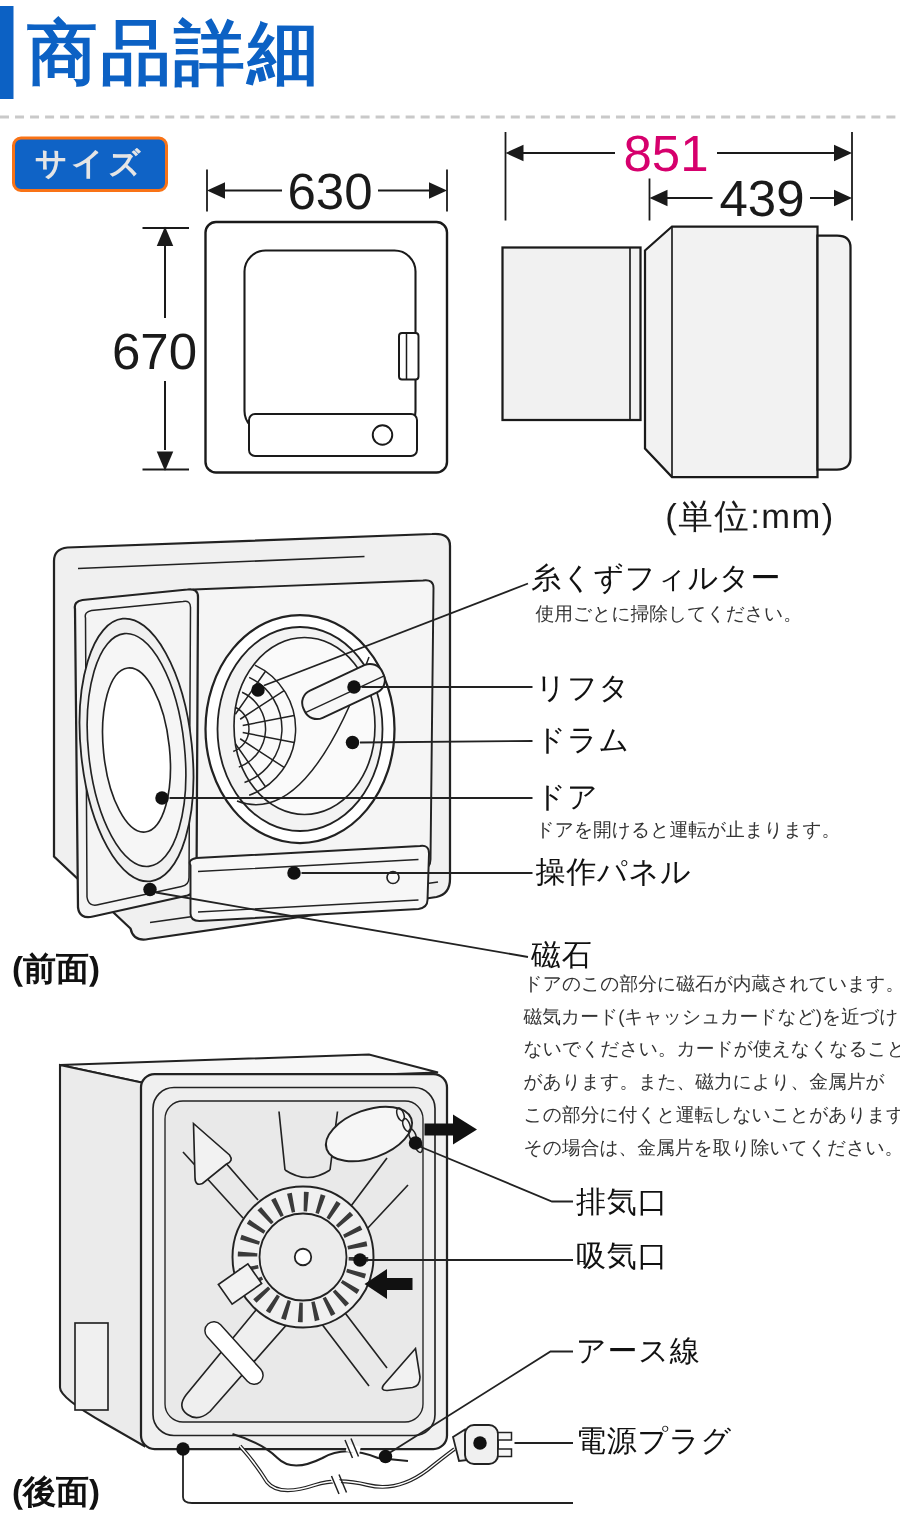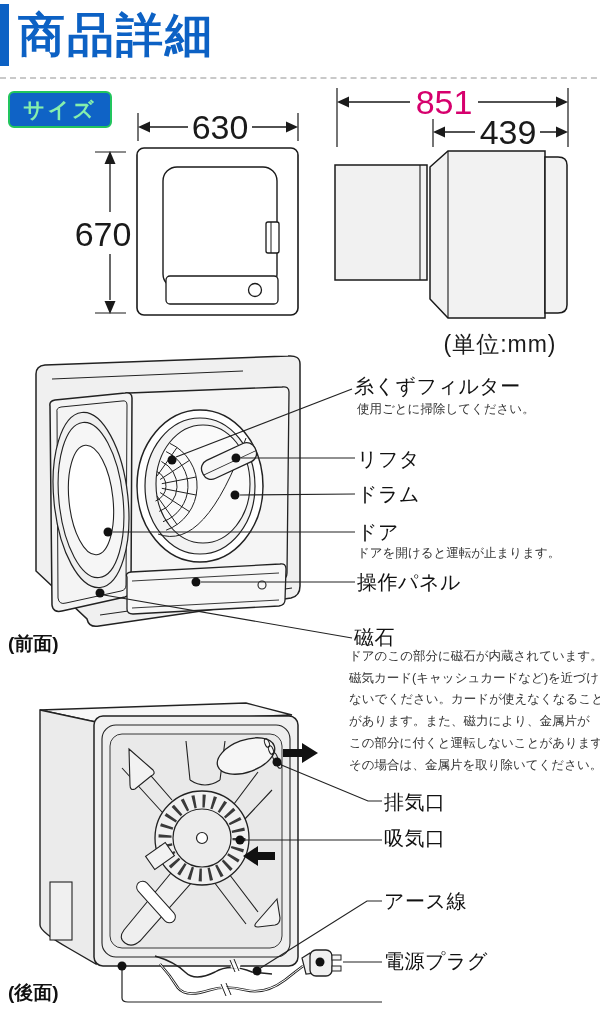--- a/index.html
+++ b/index.html
@@ -4,28 +4,28 @@
 <style>
   html,body{margin:0;padding:0;background:#fff;}
   #page{position:relative;width:600px;height:1024px;background:#fff;overflow:hidden;
         font-family:"Liberation Sans","DejaVu Sans",sans-serif;color:#1a1a1a;}
   .abs{position:absolute;}
   
   #header{left:0;top:0;width:600px;height:77px;border-bottom:2px dashed #c9c9c9;padding-left:47px;}
   #accent-bar{left:0;top:4px;width:9px;height:62px;background:#0c61c4;}
   #page-title{left:18px;top:0px;font-size:47px;font-weight:bold;color:#0c61c4;letter-spacing:2px;line-height:70px;}
   
-  #size-badge{left:8px;top:91px;width:100px;height:33px;background:#0f63c6;border:2px solid #22c55e;
-              border-radius:6px;color:#86efac;font-size:21px;font-weight:bold;text-align:center;
+  #size-badge{left:8px;top:91px;width:100px;height:33px;background:#0f63c6;border:2px solid #f97316;
+              border-radius:6px;color:#e5e5e5;font-size:21px;font-weight:bold;text-align:center;
               line-height:33px;letter-spacing:3px;}
   #unit-label{left:420px;top:329px;width:160px;font-size:23px;color:#1a1a1a;text-align:center;letter-spacing:1px;}
   
   .lbl{font-size:20px;font-weight:normal;color:#111;line-height:22px;white-space:nowrap;letter-spacing:0.5px;}
   .note{font-size:12.5px;color:#333;line-height:16px;white-space:nowrap;}
-  .caption{font-size:19px;font-weight:bold;color:#111;white-space:nowrap;text-align:right;}
+  .caption{font-size:22px;font-weight:bold;color:#111;white-space:nowrap;text-align:right;}
   #magnet-note{line-height:21.7px;}
   svg{display:block;}
   svg text{font-family:"Liberation Sans","DejaVu Sans",sans-serif;}
   .dimtxt{font-size:34px;fill:#1a1a1a;}
 </style>
 </head>
 <body>
 
 <div id="page">
 

